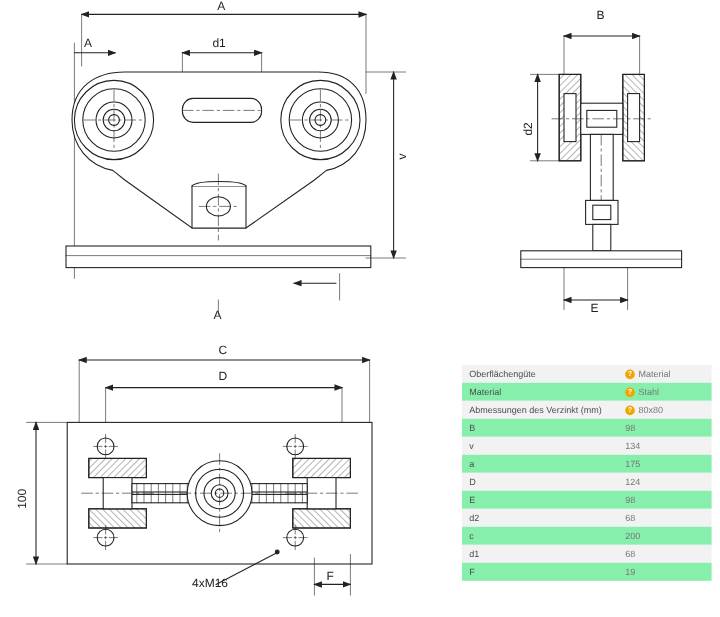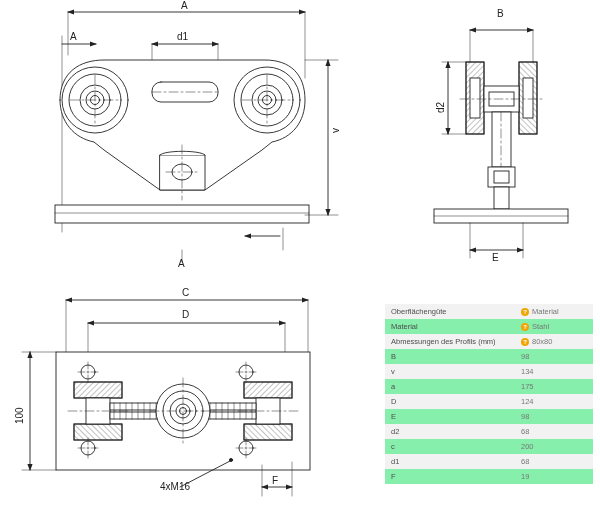--- a/index.html
+++ b/index.html
@@ -300,21 +300,21 @@
     <tbody>
       <tr class="alt">
         <td class="label">Oberflächengüte</td>
         <td class="value"><span class="help-badge">?</span><span>Material</span></td>
       </tr>
       <tr class="plain">
         <td class="label">Material</td>
         <td class="value"><span class="help-badge">?</span><span>Stahl</span></td>
       </tr>
       <tr class="alt">
-        <td class="label">Abmessungen des Profils (mm)</td>
+        <td class="label">Abmessungen des Verzinkt (mm)</td>
         <td class="value"><span class="help-badge">?</span><span>80x80</span></td>
       </tr>
       <tr class="plain">
         <td class="label">B</td>
         <td class="value">98</td>
       </tr>
       <tr class="alt">
         <td class="label">v</td>
         <td class="value">134</td>
       </tr>

